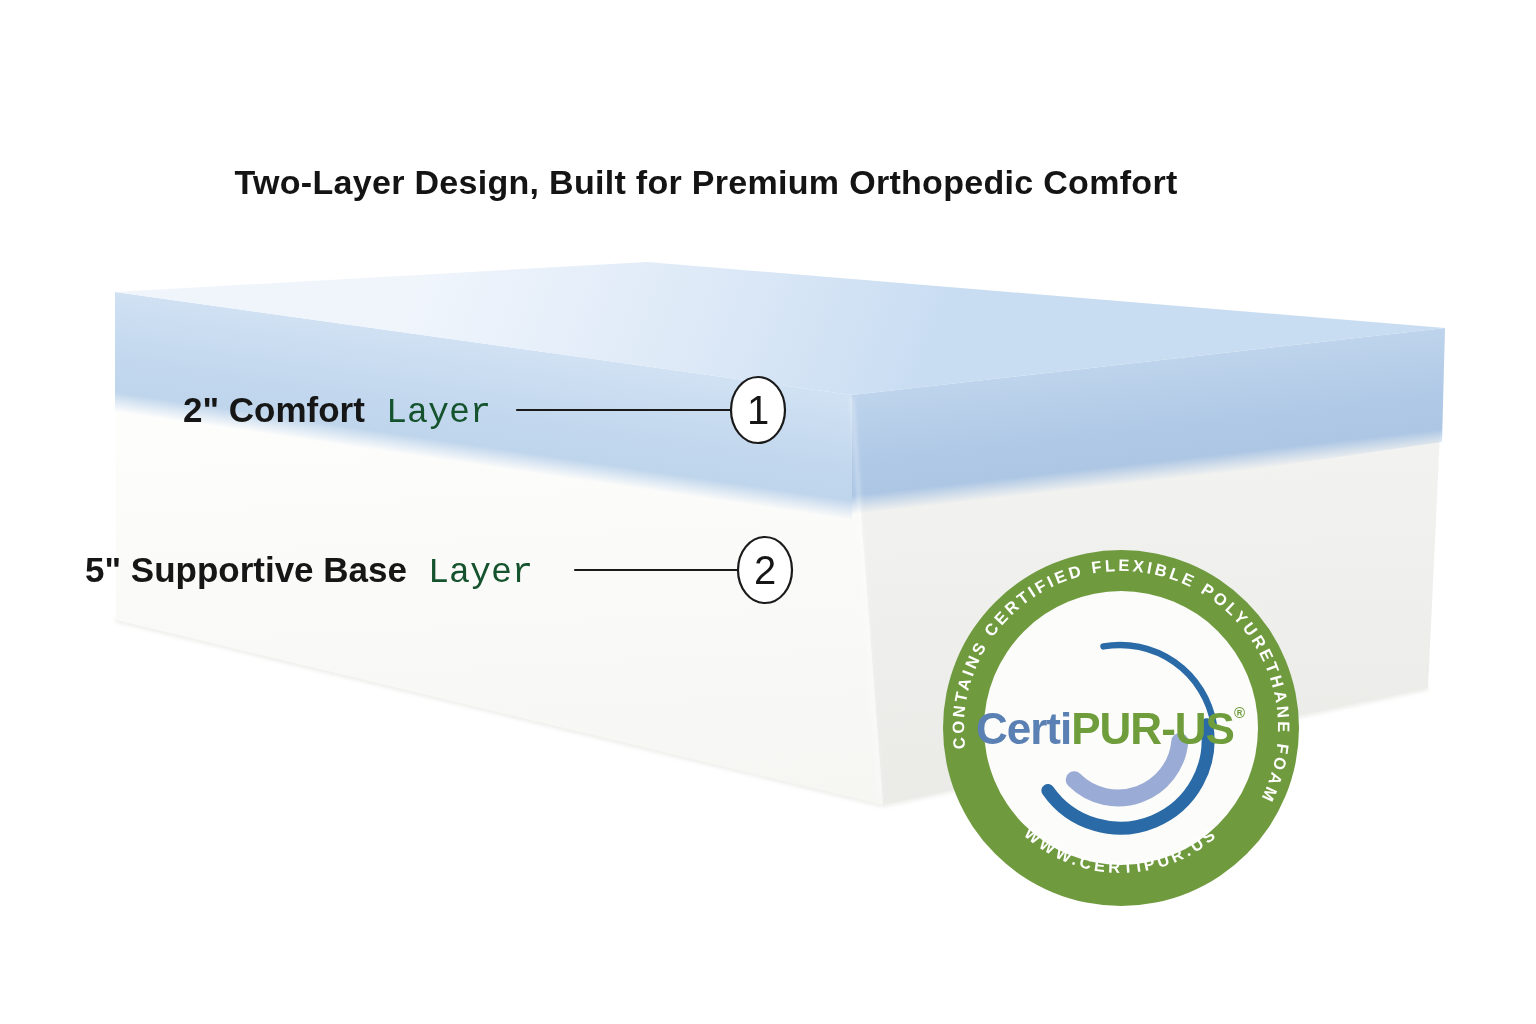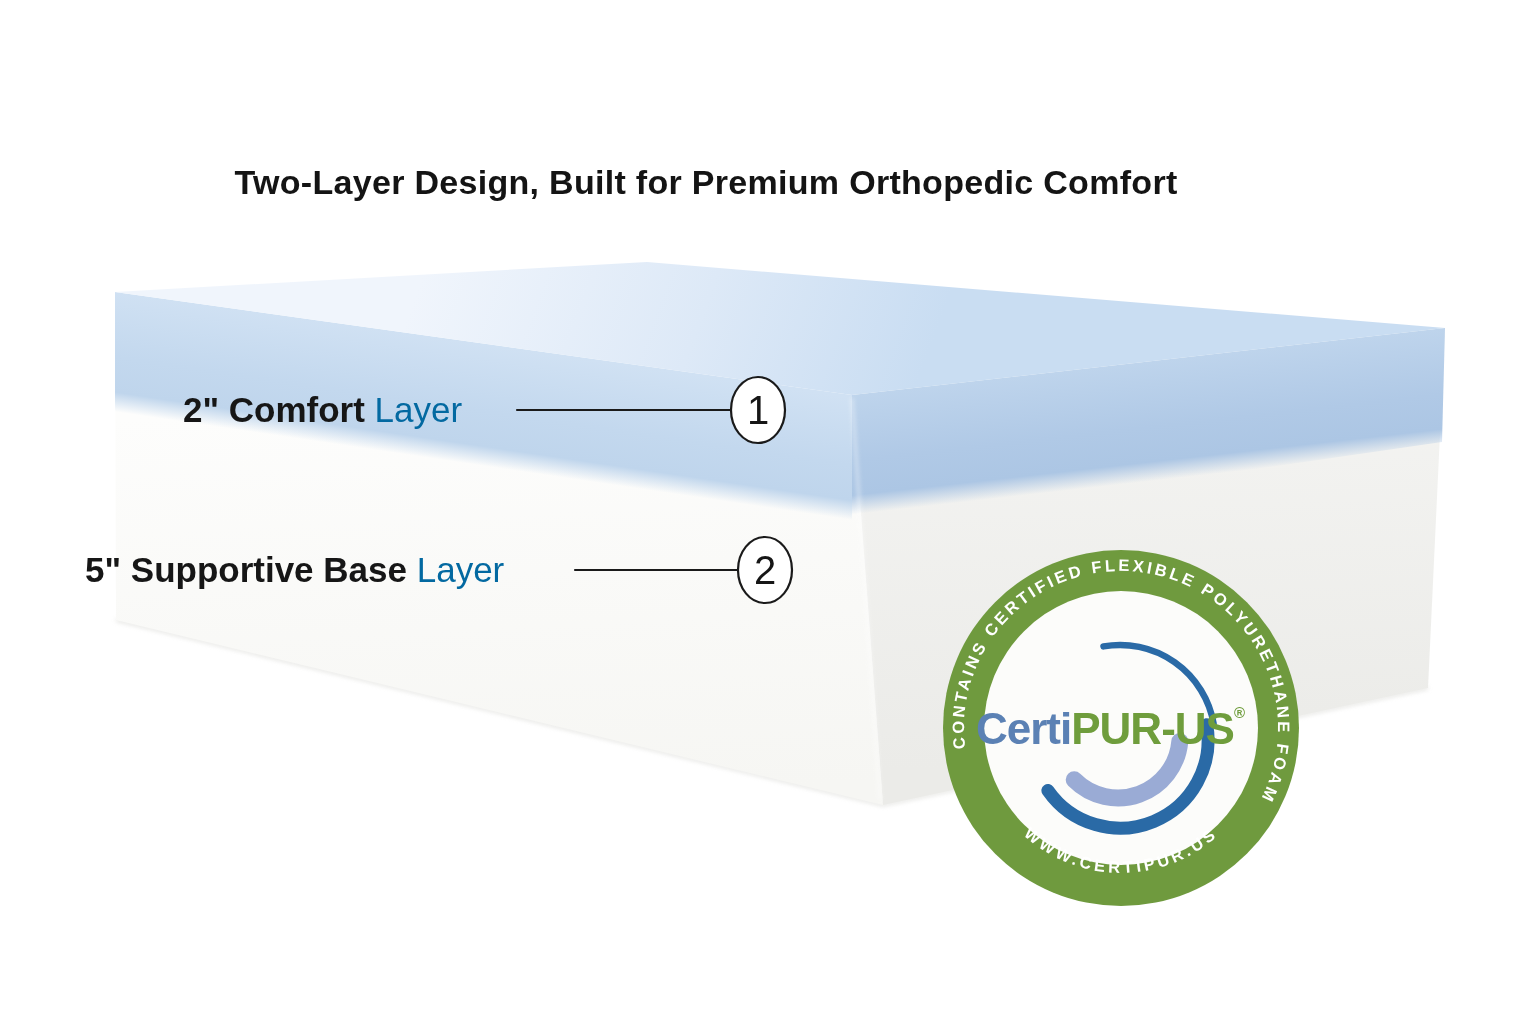--- a/index.html
+++ b/index.html
@@ -16,21 +16,21 @@
     text-align:center;
     font-size:34px;font-weight:800;color:#141414;
     letter-spacing:.3px;
     z-index:2;
   }
   .layer-label{
     position:absolute;z-index:2;white-space:nowrap;
     font-size:35px;color:#161616;line-height:42px;
   }
   .layer-label .b{font-weight:800;}
-  .layer-label .r{font-weight:400;color:#0369a1;}
+  .layer-label .r{font-weight:400;color:#14532d;font-family:Liberation Mono, monospace;}
   .label-1{left:183px;top:389px;}
   .label-2{left:85px;top:549px;}
 </style>
 </head>
 <body>
 
 <div id="stage">
 
   <svg id="art" width="1536" height="1024" viewBox="0 0 1536 1024">
     <defs>

